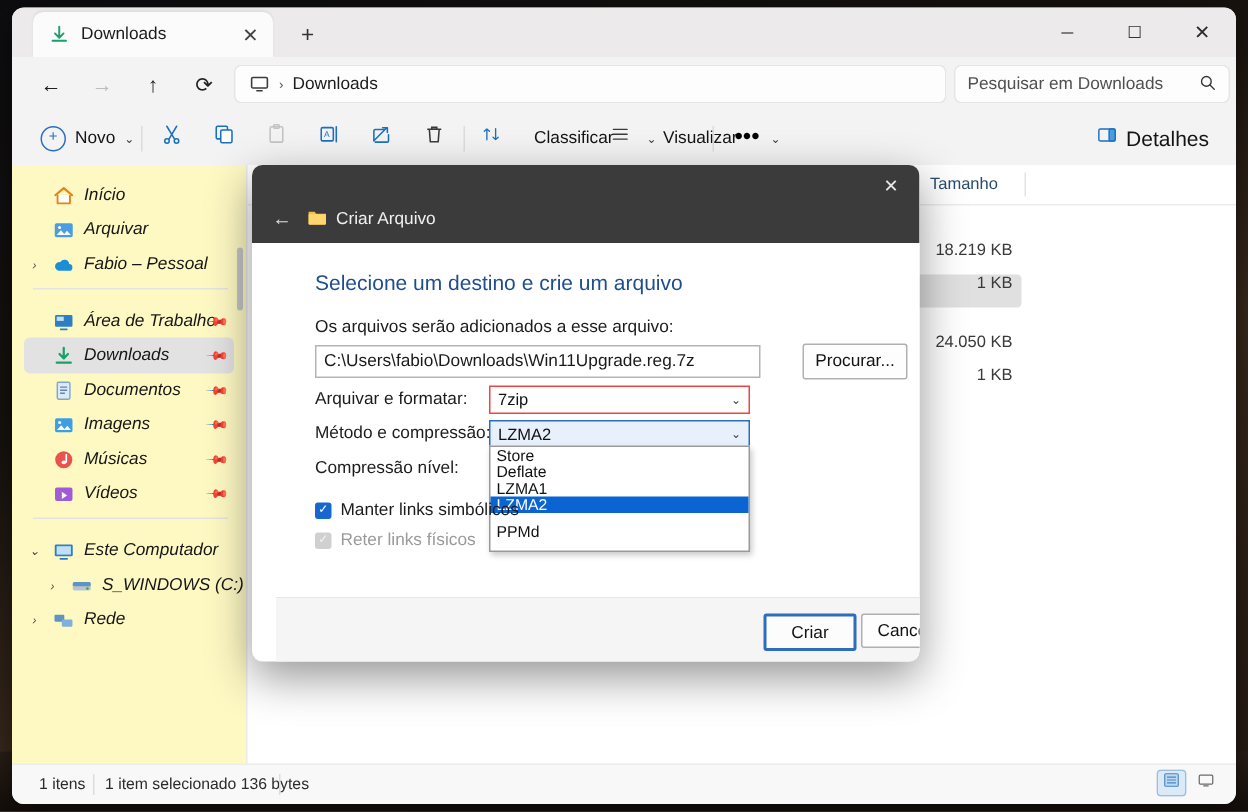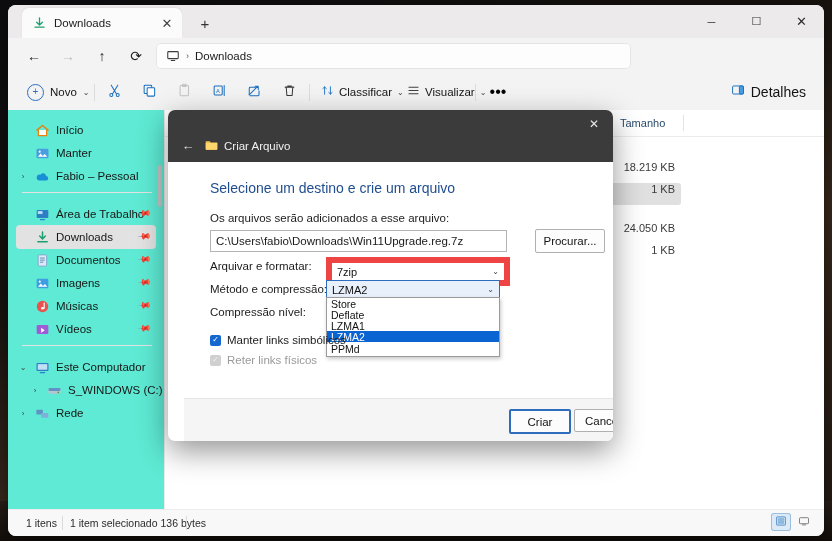--- a/index.html
+++ b/index.html
@@ -66,28 +66,28 @@
   .searchbox .sicon{margin-right:9px;font-size:11px;color:#333;}
   
   .cmdbar{position:absolute;left:0;top:69px;width:100%;height:36px;background:#f3f3f3;}
   .cmdnew{position:absolute;left:12px;top:6px;height:24px;display:flex;align-items:center;padding:0 7px;border-radius:4px;}
   .cmdnew .plusc{width:15px;height:15px;border:1.3px solid #2b6fc4;border-radius:50%;
      display:flex;align-items:center;justify-content:center;font-size:10px;color:#2b6fc4;line-height:1;}
   .cmdnew .lbl{margin-left:6px;font-size:11.5px;color:#141414;}
   .cmdnew .dd{margin-left:6px;font-size:8px;color:#444;}
   .vsep{position:absolute;top:10px;width:1px;height:17px;background:#dcdcdc;}
   .cmdicon{position:absolute;top:6px;width:28px;height:24px;display:flex;align-items:center;justify-content:center;}
-  .cmdtxt{position:absolute;top:6px;height:24px;display:flex;align-items:center;padding:0 7px;border-radius:4px;}
+  .cmdtxt{position:absolute;top:6px;height:24px;display:flex;align-items:center;padding:0 7px;border-radius:4px;gap:17px;}
   .cmdtxt .lbl{margin-left:5px;font-size:11.5px;color:#141414;}
   .cmdtxt .dd{margin-left:5px;font-size:8px;color:#444;}
   .cmddetails{position:absolute;right:12px;top:6px;height:24px;display:flex;align-items:center;padding:0 6px;}
   .cmddetails .lbl{margin-left:6px;font-size:14px;color:#141414;}
   
   .mainarea{position:absolute;left:0;top:105px;width:100%;height:400px;background:#fff;}
-  .navpane{position:absolute;left:0;top:0;width:156px;height:400px;background:#5eead4;}
+  .navpane{position:absolute;left:0;top:0;width:156px;height:400px;background:#fef9c3;font-style:italic;}
   .contentpane{position:absolute;left:156px;top:0;right:0;height:400px;background:#ffffff;
      border-left:1px solid #eaeaea;}
   .navitem{position:absolute;left:8px;width:140px;height:24px;display:flex;align-items:center;border-radius:4px;}
   .navitem.sel{background:#e2e2e2;}
   .navitem .exp{position:absolute;left:0;width:14px;text-align:center;font-size:8px;color:#444;}
   .navitem .ic{position:absolute;left:18px;width:16px;height:16px;display:flex;align-items:center;justify-content:center;}
   .navitem .tx{position:absolute;left:40px;font-size:11.5px;color:#161616;white-space:nowrap;}
   .navitem .pin{position:absolute;right:6px;font-size:9px;color:#6b6b6b;transform:rotate(40deg);}
   .navdiv{position:absolute;left:14px;width:130px;height:1px;background:#e3e3e3;}
   .navscroll{position:absolute;left:150px;width:4px;background:#c4c4c4;border-radius:2px;}
@@ -126,21 +126,21 @@
     position:absolute;background:#fff;border:1px solid #b4b4b4;
     display:flex;align-items:center;font-size:11.5px;color:#1a1a1a;
   }
   .dlginput .v{margin-left:5px;}
   .dlgbtn{
     position:absolute;background:#fdfdfd;border:1px solid #b0b0b0;border-radius:2px;
     display:flex;align-items:center;justify-content:center;font-size:11.5px;color:#131313;
   }
   .dlgbtn.primary{border:2px solid #2e6dbd;background:#fcfcfc;}
   .combo{
-    position:absolute;height:17px;border:6px solid #ef4444;background:#fff;
+    position:absolute;height:17px;border:1px solid #ef4444;background:#fff;
     display:flex;align-items:center;font-size:11px;color:#111;
   }
   .combo.focus{border:1px solid #2e6dbd;background:#e8f1fb;}
   .combo .v{margin-left:5px;}
   .combo .arw{position:absolute;right:5px;font-size:8px;color:#444;}
   .dropdown{
     position:absolute;background:#fff;border:1px solid #9a9a9a;
     box-shadow:1px 2px 4px rgba(0,0,0,.22);
   }
   .ddopt{height:11.5px;display:flex;align-items:center;font-size:10.5px;color:#111;padding-left:4px;}
@@ -191,20 +191,29 @@
       <span class="pcicon">
         <svg width="14" height="14" viewBox="0 0 16 16">
             <rect x="2" y="3" width="12" height="8" rx="1" fill="none" stroke="#3b3b3b" stroke-width="1.2"></rect>
             <path d="M6 13.2h4" stroke="#3b3b3b" stroke-width="1.2" stroke-linecap="round"></path>
           </svg>
       </span>
       <span class="chev">›</span>
       <span class="crumb">Downloads</span>
     </div>
 
+    <div class="searchbox">
+      <span class="ph">Pesquisar em Downloads</span>
+      <span class="sicon">
+        <svg width="12" height="12" viewBox="0 0 16 16">
+            <circle cx="7" cy="7" r="4.3" fill="none" stroke="#333" stroke-width="1.2"></circle>
+            <path d="M10.2 10.2L14 14" stroke="#333" stroke-width="1.2" stroke-linecap="round"></path>
+          </svg>
+      </span>
+    </div>
   </div>
 
   <div class="cmdbar">
     <div class="cmdnew">
       <span class="plusc">+</span>
       <span class="lbl">Novo</span>
       <span class="dd">⌄</span>
     </div>
     <div class="vsep" style="left:86px"></div>
 
@@ -314,21 +323,21 @@
 
       <div class="navitem" style="top:31px">
         <span class="exp"></span>
         <span class="ic">
           <svg width="15" height="15" viewBox="0 0 16 16">
               <rect x="1.6" y="3" width="12.8" height="10" rx="1.3" fill="#4a9ee0"></rect>
               <path d="M3 11.4l3-3.4 2.3 2.6 2-2.2 2.7 3z" fill="#fff"></path>
               <circle cx="5" cy="6" r="1.1" fill="#fff"></circle>
             </svg>
         </span>
-        <span class="tx">Manter</span>
+        <span class="tx">Arquivar</span>
       </div>
 
       <div class="navitem" style="top:54px">
         <span class="exp">›</span>
         <span class="ic">
           <svg width="15" height="15" viewBox="0 0 16 16">
               <path d="M4.3 12.3h7.3a2.4 2.4 0 00.3-4.8 3.4 3.4 0 00-6.3-1.4A2.7 2.7 0 004.3 12.3z" fill="#1b8fd6"></path>
             </svg>
         </span>
         <span class="tx">Fabio – Pessoal</span>
@@ -523,21 +532,21 @@
     <div class="combo focus" style="left:142px;top:118px;width:172px">
       <span class="v">LZMA2</span>
       <span class="arw">⌄</span>
     </div>
 
     <div class="dropdown" style="left:142px;top:135px;width:172px">
       <div class="ddopt" style="height:11px">Store</div>
       <div class="ddopt" style="height:11px">Deflate</div>
       <div class="ddopt" style="height:11px">LZMA1</div>
       <div class="ddopt sel" style="height:11px">LZMA2</div>
-      <div class="ddopt" style="height:14px">PPMd</div>
+      <div class="ddopt" style="height:25px">PPMd</div>
     </div>
 
     <div class="dlglbl" style="left:26px;top:144px">Compressão nível:</div>
 
     <div class="cbrow" style="left:26px;top:172px">
       <span class="cbox on">✓</span>
       <span class="cl">Manter links simbólicos</span>
     </div>
     <div class="cbrow" style="left:26px;top:192px">
       <span class="cbox dis">✓</span>

